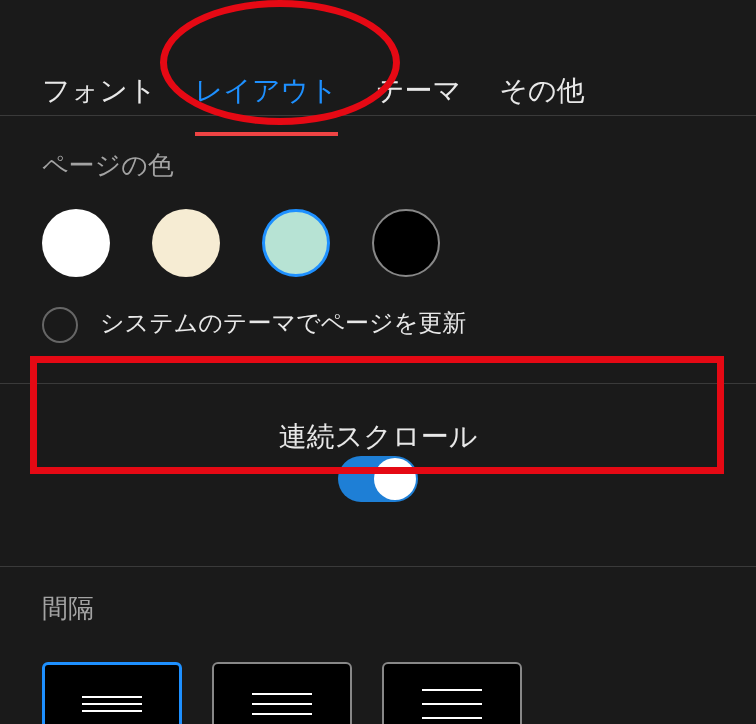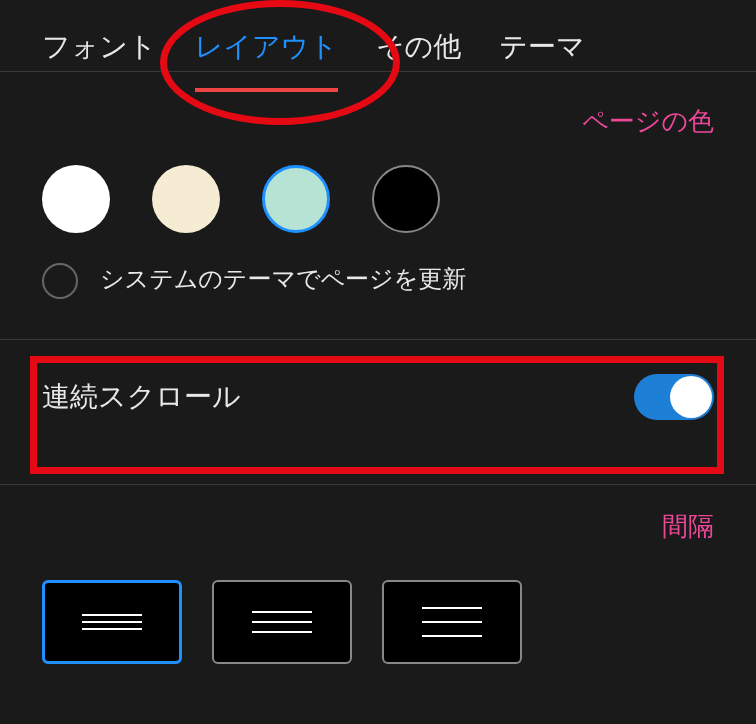--- a/index.html
+++ b/index.html
@@ -13,41 +13,41 @@
       position: relative;
     }
     
     .tabs {
       display: flex;
       gap: 38px;
       padding: 28px 42px 0 42px;
       border-bottom: 1px solid #3a3a3a;
       height: 72px;
       align-items: flex-start;
+      margin-top: 44px;
     }
     .tab {
       font-size: 28px;
       color: #e8e8e8;
       padding-bottom: 22px;
       cursor: pointer;
       white-space: nowrap;
     }
     .tab.active {
       color: #1e90ff;
       border-bottom: 4px solid #ef4444;
     }
     
     .section {
       padding: 32px 42px 10px 42px;
     }
     .section-title {
       font-size: 26px;
-      color: #ec4899;
+      color: #a3a3a3;
       margin-bottom: 26px;
-      text-align: right;
     }
     
     .swatch-row {
       display: flex;
       gap: 42px;
       align-items: center;
       margin-bottom: 30px;
     }
     .swatch {
       width: 68px;
@@ -77,20 +77,21 @@
     .checkbox-label {
       font-size: 24px;
     }
     .divider { border-top: 1px solid #3a3a3a; margin: 30px 0 0 0; }
     
     .toggle-row {
       display: flex;
       align-items: center;
       justify-content: space-between;
       padding: 34px 42px;
+      flex-direction: column;
     }
     .toggle-label { font-size: 28px; }
     .toggle {
       width: 80px;
       height: 46px;
       border-radius: 23px;
       background: #1e7fd6;
       position: relative;
       cursor: pointer;
     }
@@ -143,22 +144,22 @@
     .spacing-section {
       padding: 24px 42px 10px 42px;
     }
   </style>
 </head>
 <body>
 
 <div class="tabs">
   <div class="tab">フォント</div>
   <div class="tab active">レイアウト</div>
+  <div class="tab">テーマ</div>
   <div class="tab">その他</div>
-  <div class="tab">テーマ</div>
 </div>
 
 <div class="section">
   <div class="section-title">ページの色</div>
   <div class="swatch-row">
     <div class="swatch white"></div>
     <div class="swatch sepia"></div>
     <div class="swatch mint"></div>
     <div class="swatch black"></div>
   </div>

